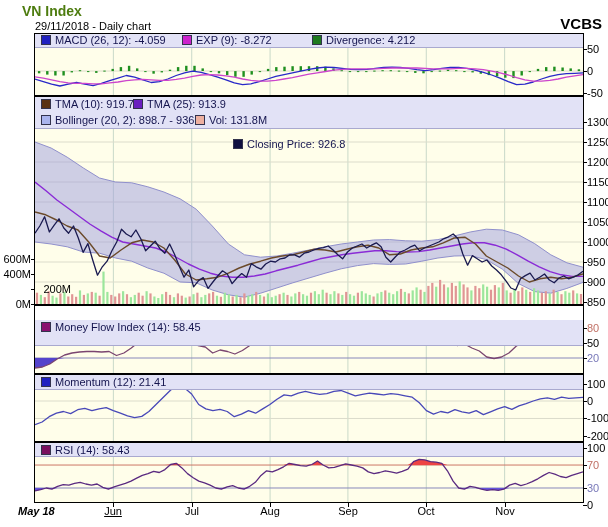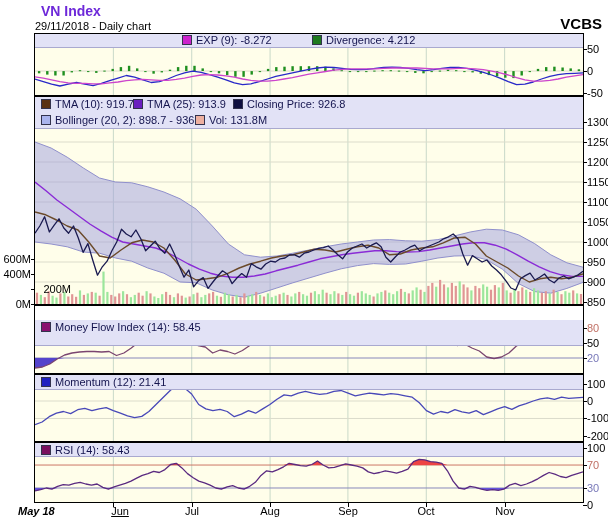--- a/index.html
+++ b/index.html
@@ -1,18 +1,18 @@
 <!DOCTYPE html>
 <html><head>
 <meta charset="utf-8">
 <style>
   html,body{margin:0;padding:0;background:#fff;}
   #app{position:relative;width:608px;height:527px;background:#ffffff;overflow:hidden;
        font-family:"Liberation Sans",sans-serif;}
-  .title{position:absolute;left:41px;top:3px;font-size:14px;font-weight:bold;color:#6d28d9;}
+  .title{position:absolute;left:22px;top:3px;font-size:14px;font-weight:bold;color:#4d7c0f;}
   .subtitle{position:absolute;left:35px;top:20px;font-size:11px;color:#000;}
   .brand{position:absolute;right:6px;top:15px;font-size:15px;font-weight:bold;color:#000;}
   .legend-row{position:absolute;left:35px;width:548px;background:#e2e2f6;
               border-bottom:1px solid #a9a9cf;box-sizing:border-box;z-index:2;}
   .legend-item{position:absolute;top:1px;display:flex;align-items:center;gap:4px;
                font-size:11px;color:#14144e;white-space:nowrap;}
   .swatch{width:8px;height:8px;border:1px solid #33334d;display:inline-block;flex:none;}
   .plot{position:absolute;left:35px;z-index:1;}
   svg{overflow:hidden;display:block;}
   .sep{position:absolute;left:34px;width:550px;height:2px;background:#000;z-index:4;}
@@ -28,20 +28,24 @@
 </style>
 </head>
 <body>
 
 <div id="app">
   <div class="title">VN Index</div>
   <div class="subtitle">29/11/2018 - Daily chart</div>
   <div class="brand">VCBS</div>
   <div id="chart">
       <div class="legend-row" style="top: 33px; height: 15px;">
+        <div class="legend-item" style="left: 6px;">
+          <div class="swatch" style="background: rgb(32, 32, 192);"></div>
+          <span>MACD (26, 12): -4.059</span>
+        </div>
         <div class="legend-item" style="left: 147px;">
           <div class="swatch" style="background: rgb(204, 34, 204);"></div>
           <span>EXP (9): -8.272</span>
         </div>
         <div class="legend-item" style="left: 277px;">
           <div class="swatch" style="background: rgb(31, 122, 31);"></div>
           <span>Divergence: 4.212</span>
         </div>
       </div>
       <svg width="548" height="47" class="plot" style="left: 35px; top: 48px; position: absolute;">
@@ -126,21 +130,21 @@
       <div class="sep" style="top: 95px;"></div>
       <div class="legend-row" style="top: 97px; height: 26px;">
         <div class="legend-item" style="left: 6px;">
           <div class="swatch" style="background: rgb(90, 50, 18);"></div>
           <span>TMA (10): 919.7</span>
         </div>
         <div class="legend-item" style="left: 98px;">
           <div class="swatch" style="background: rgb(106, 31, 192);"></div>
           <span>TMA (25): 913.9</span>
         </div>
-        <div class="legend-item" style="left: 198px;">
+        <div class="legend-item" style="left: 198px; margin-top: 40px;">
           <div class="swatch" style="background: rgb(16, 16, 64);"></div>
           <span>Closing Price: 926.8</span>
         </div>
       </div>
       <div class="legend-row" style="top: 113px; height: 16px;">
         <div class="legend-item" style="left: 6px;">
           <div class="swatch" style="background: rgb(170, 180, 238);"></div>
           <span>Bollinger (20, 2): 898.7 - 936.9</span>
         </div>
         <div class="legend-item" style="left: 160px;">
@@ -422,21 +426,21 @@
       <div class="ytick" style="top: 448px;"></div>
       <div class="ylab" style="top: 442px;">100</div>
       <div class="ytick" style="top: 465px;"></div>
       <div class="ylab" style="top: 459px; color: rgb(192, 112, 101);">70</div>
       <div class="ytick" style="top: 488px;"></div>
       <div class="ylab" style="top: 482px; color: rgb(120, 120, 184);">30</div>
       <div class="ytick" style="top: 505px;"></div>
       <div class="ylab" style="top: 499px;">0</div>
       <div class="month first" style="left: 18px;">May 18</div>
       <div class="xtick" style="left: 113px;"></div>
-      <div class="month" style="left: 120px; text-decoration: underline;">Jun</div>
+      <div class="month" style="left: 113px; text-decoration: underline;">Jun</div>
       <div class="xtick" style="left: 192px;"></div>
       <div class="month" style="left: 192px;">Jul</div>
       <div class="xtick" style="left: 270px;"></div>
       <div class="month" style="left: 270px;">Aug</div>
       <div class="xtick" style="left: 348px;"></div>
       <div class="month" style="left: 348px;">Sep</div>
       <div class="xtick" style="left: 426px;"></div>
       <div class="month" style="left: 426px;">Oct</div>
       <div class="xtick" style="left: 505px;"></div>
       <div class="month" style="left: 505px;">Nov</div>

